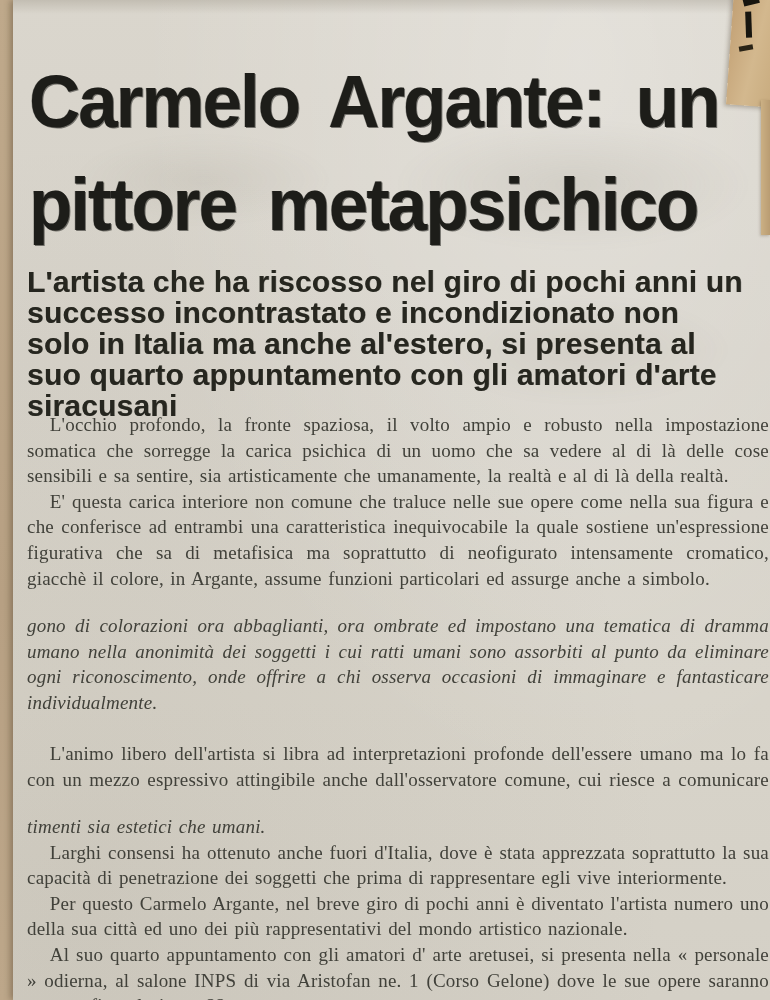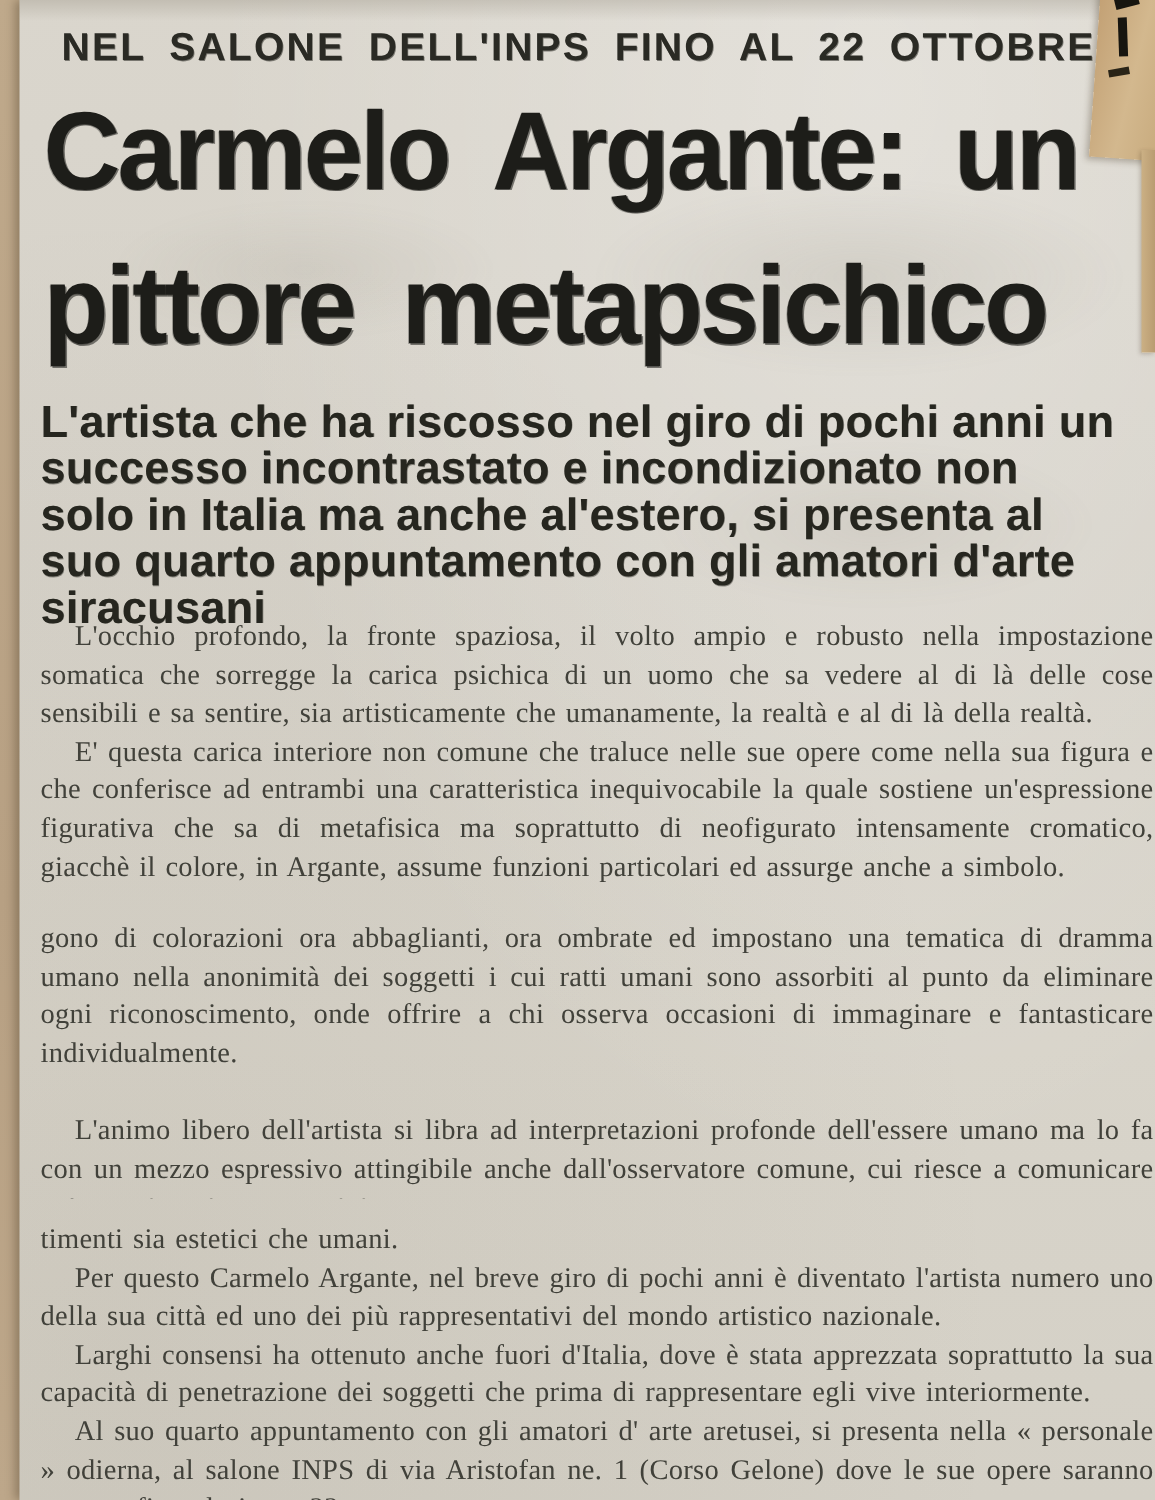--- a/index.html
+++ b/index.html
@@ -49,21 +49,21 @@
   }
   .cols{
     position:absolute;left:14px;top:412px;width:742px;height:588px;
     display:flex;gap:15px;flex-direction:column;
   }
   .col{flex:1 1 0;overflow:hidden;
     font-size:19px;line-height:25.6px;color:#41413a;
     letter-spacing:0.2px;word-spacing:1.5px;
   }
   .col p{margin:0;text-align:justify;text-indent:1.2em;}
-  .col p.cont{text-indent:0;}
+  .col p.cont{text-indent:0;font-style:italic;}
   .col p.gap-before{margin-top:26px;}
   .tape{
     position:absolute;right:-6px;top:-10px;width:46px;height:116px;
     background:linear-gradient(100deg,#c2a074 0%,#d3b88e 55%,#c8ab7e 100%);
     transform:rotate(4deg);
     box-shadow:-2px 2px 4px rgba(60,45,25,0.30);
   }
   .tape-mark1{position:absolute;left:10px;top:8px;width:16px;height:7px;background:#17150f;transform:rotate(-18deg);}
   .tape-mark2{position:absolute;left:14px;top:22px;width:6px;height:26px;background:#17150f;transform:rotate(-6deg);}
   .tape-mark3{position:absolute;left:9px;top:56px;width:14px;height:5px;background:#2a2417;transform:rotate(-14deg);}
@@ -77,40 +77,39 @@
 <body>
 
 <div class="page">
 
   <div class="clip">
     <div class="crease-top"></div>
     <div class="ghost g1"></div>
     <div class="ghost g2"></div>
     <div class="ghost g3"></div>
 
-    <div class="kicker">NEL SALONE DELL'INPS FINO AL 22 OTTOBRE</div>
 
     <h1 class="headline"><span>Carmelo Argante: un</span><br><span>pittore metapsichico</span></h1>
 
     <p class="standfirst">L'artista che ha riscosso nel giro di pochi anni un successo incontrastato  e incondizionato non solo in Italia ma anche al'estero, si presenta al suo quarto appuntamento con gli amatori d'arte siracusani</p>
 
     <div class="cols">
       <div class="col">
         <p>L'occhio profondo, la fronte spaziosa, il volto ampio e robusto nella impostazione somatica che sorregge la carica psichica di un uomo che sa vedere al di là delle cose sensibili e sa sentire, sia artisticamente che umanamente, la realtà e al di là della realtà.</p>
         <p>E' questa carica interiore non comune che traluce nelle sue opere come nella sua figura e che conferisce ad entrambi una caratteristica inequivocabile la quale sostiene un'espressione figurativa che sa di metafisica ma soprattutto di neofigurato intensamente cromatico, giacchè il colore, in Argante, assume funzioni particolari ed assurge anche a simbolo.</p>
 
       </div>
       <div class="col">
         <p class="cont">gono di colorazioni ora abbaglianti, ora ombrate ed impostano una tematica di dramma umano nella anonimità dei soggetti i cui ratti umani sono assorbiti al punto da eliminare ogni riconoscimento, onde offrire a chi osserva occasioni di immaginare e fantasticare individualmente.</p>
         <p class="gap-before">L'animo libero dell'artista si libra ad interpretazioni profonde dell'essere umano ma lo fa con un mezzo espressivo attingibile anche dall'osservatore comune, cui riesce a comunicare un' emozione intensa e vivi sen</p>
       </div>
       <div class="col">
         <p class="cont">timenti sia estetici che umani.</p>
+        <p>Larghi consensi ha ottenuto anche fuori d'Italia, dove è stata apprezzata soprattutto la sua capacità di penetrazione dei soggetti che prima di rappresentare egli vive interiormente.</p>
         <p>Per questo Carmelo Argante, nel breve giro di pochi anni è diventato l'artista numero uno della sua città ed uno dei più rappresentativi del mondo artistico nazionale.</p>
-        <p>Larghi consensi ha ottenuto anche fuori d'Italia, dove è stata apprezzata soprattutto la sua capacità di penetrazione dei soggetti che prima di rappresentare egli vive interiormente.</p>
         <p>Al suo quarto appuntamento con gli amatori d' arte aretusei, si presenta nella « personale » odierna, al salone INPS di via Aristofan ne. 1 (Corso Gelone) dove le sue opere saranno esposte fino al giorno 22 c.m.</p>
 
       </div>
     </div>
   </div>
 
   <div class="tape">
     <div class="tape-mark1"></div>
     <div class="tape-mark2"></div>
     <div class="tape-mark3"></div>

